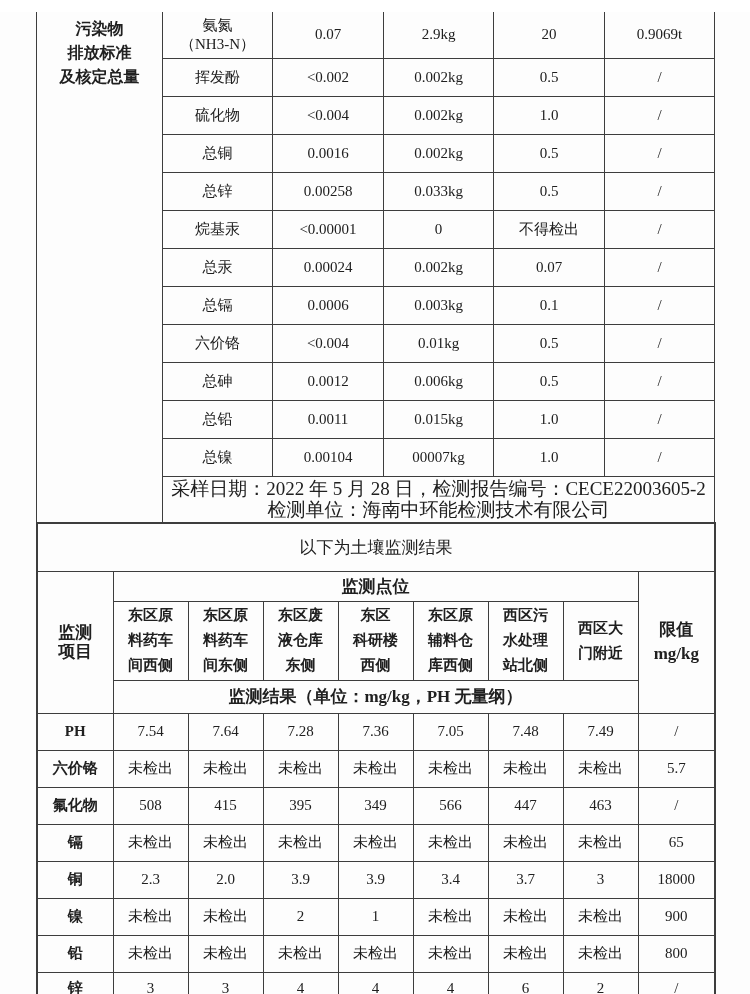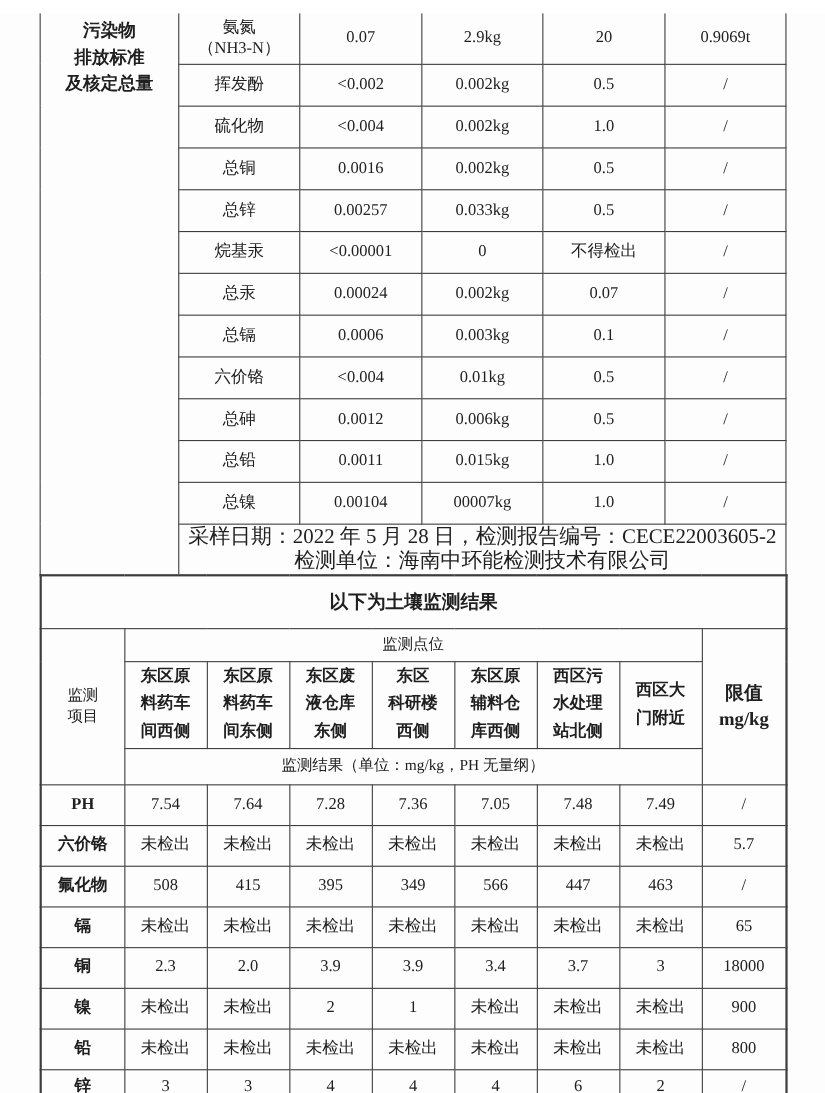--- a/index.html
+++ b/index.html
@@ -22,22 +22,22 @@
   .foot-cell{font-size:19px;line-height:21px;}
 
   
   .soil-tbl{left:36px;top:510px;width:678px;border:2px solid #3d3d3d;}
   .soil-tbl tr{height:37px;}
   .soil-tbl tr.rt{height:48px;}
   .soil-tbl tr.rh1{height:30px;}
   .soil-tbl tr.rh2{height:79px;}
   .soil-tbl tr.rh3{height:33px;}
   .soil-tbl tr.rlast{height:34px;}
-  .title-cell{font-weight:bold;font-size:17px;}
-  .hdr{font-weight:normal;font-size:14px;}
+  .title-cell{font-weight:normal;font-size:17px;}
+  .hdr{font-weight:bold;font-size:17px;}
   .site-cell{font-weight:600;font-size:15px;line-height:25px;padding:0 1px;}
   .limit-hdr{font-weight:bold;font-size:17px;line-height:24px;}
   .item-cell{font-weight:700;}
 </style>
 </head>
 <body>
 
 <div class="page">
 
   <table class="top-tbl">
@@ -81,21 +81,21 @@
     </tr>
     <tr>
       <td>总铜</td>
       <td>0.0016</td>
       <td>0.002kg</td>
       <td>0.5</td>
       <td>/</td>
     </tr>
     <tr>
       <td>总锌</td>
-      <td>0.00257</td>
+      <td>0.00258</td>
       <td>0.033kg</td>
       <td>0.5</td>
       <td>/</td>
     </tr>
     <tr>
       <td>烷基汞</td>
       <td>&lt;0.00001</td>
       <td>0</td>
       <td>不得检出</td>
       <td>/</td>

